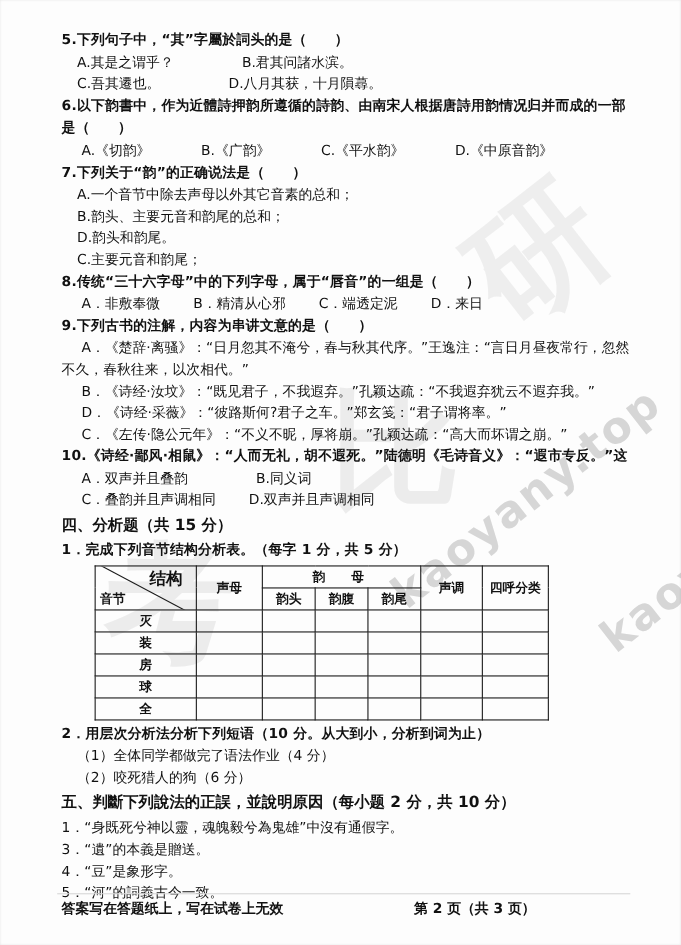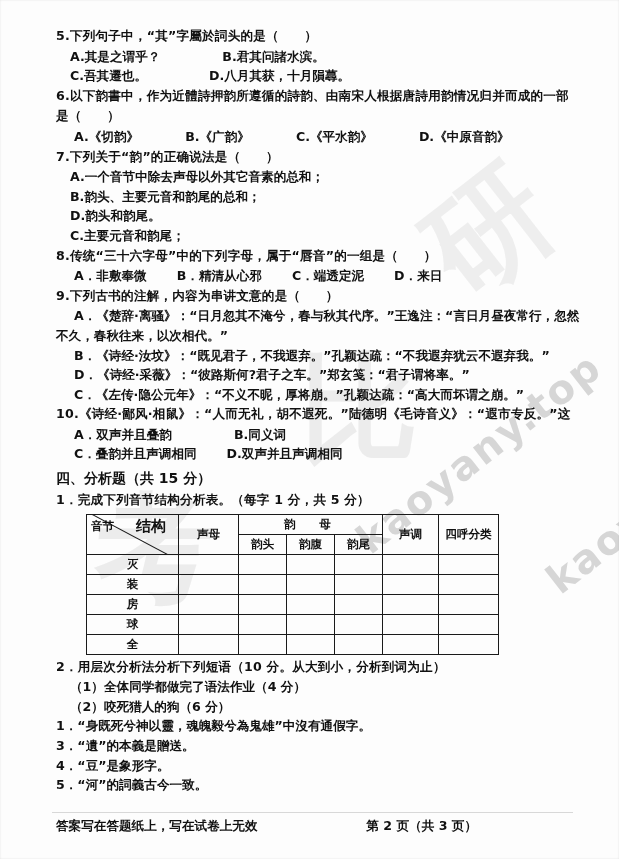--- a/index.html
+++ b/index.html
@@ -74,21 +74,21 @@
     font-size: 12.6px;
     line-height: 19.6px;
     font-weight: 700;
     letter-spacing: .2px;
     margin: 0 0 1px 0;
     white-space: nowrap;
   }
   .opts {
     font-size: 12.6px;
     line-height: 19.6px;
-    font-weight: 700;
+    font-weight: 400;
     margin: 0;
     white-space: nowrap;
   }
   .indent1 { padding-left: 14px; }
   .indent2 { padding-left: 18px; }
 
   .sp-sm { display: inline-block; width: 30px; }
   .sp-md { display: inline-block; width: 46px; }
   .sp-lg { display: inline-block; width: 62px; }
 
@@ -143,31 +143,31 @@
   }
   td.corner .lbl-top {
     position: absolute;
     right: 12px;
     top: 2px;
     font-size: 15px;
   }
   td.corner .lbl-bot {
     position: absolute;
     left: 4px;
-    bottom: 20px;
+    bottom: 2px;
     font-size: 11.6px;
   }
   .wide-cell { letter-spacing: 6px; }
   .row-label { height: 19px; }
 
   
   .footer {
     position: absolute;
     left: 56px;
-    right: 50px;
+    right: 40px;
     top: 818px;
     display: flex;
     justify-content: space-between;
     align-items: baseline;
     font-size: 12.6px;
     font-weight: 700;
   }
   .footer .right { padding-right: 92px; }
   .footer-rule {
     position: absolute;
@@ -309,20 +309,21 @@
             <td></td>
           </tr>
         </tbody>
       </table>
     </div>
 
     <p class="q">2．用层次分析法分析下列短语（10 分。从大到小，分析到词为止）</p>
     <p class="opts indent1">（1）全体同学都做完了语法作业（4 分）</p>
     <p class="opts indent1">（2）咬死猎人的狗（6 分）</p>
 
+    <p class="section-title">五、判斷下列說法的正誤，並說明原因（每小题 2 分，共 10 分）</p>
     <p class="opts">1．“身既死兮神以靈，魂魄毅兮為鬼雄”中沒有通假字。</p>
     <p class="opts">3．“遺”的本義是贈送。</p>
     <p class="opts">4．“豆”是象形字。</p>
     <p class="opts">5．“河”的詞義古今一致。</p>
   </div>
 
   <div class="footer-rule"></div>
   <div class="footer">
     <span>答案写在答题纸上，写在试卷上无效</span>
     <span class="right">第 2 页（共 3 页）</span>

